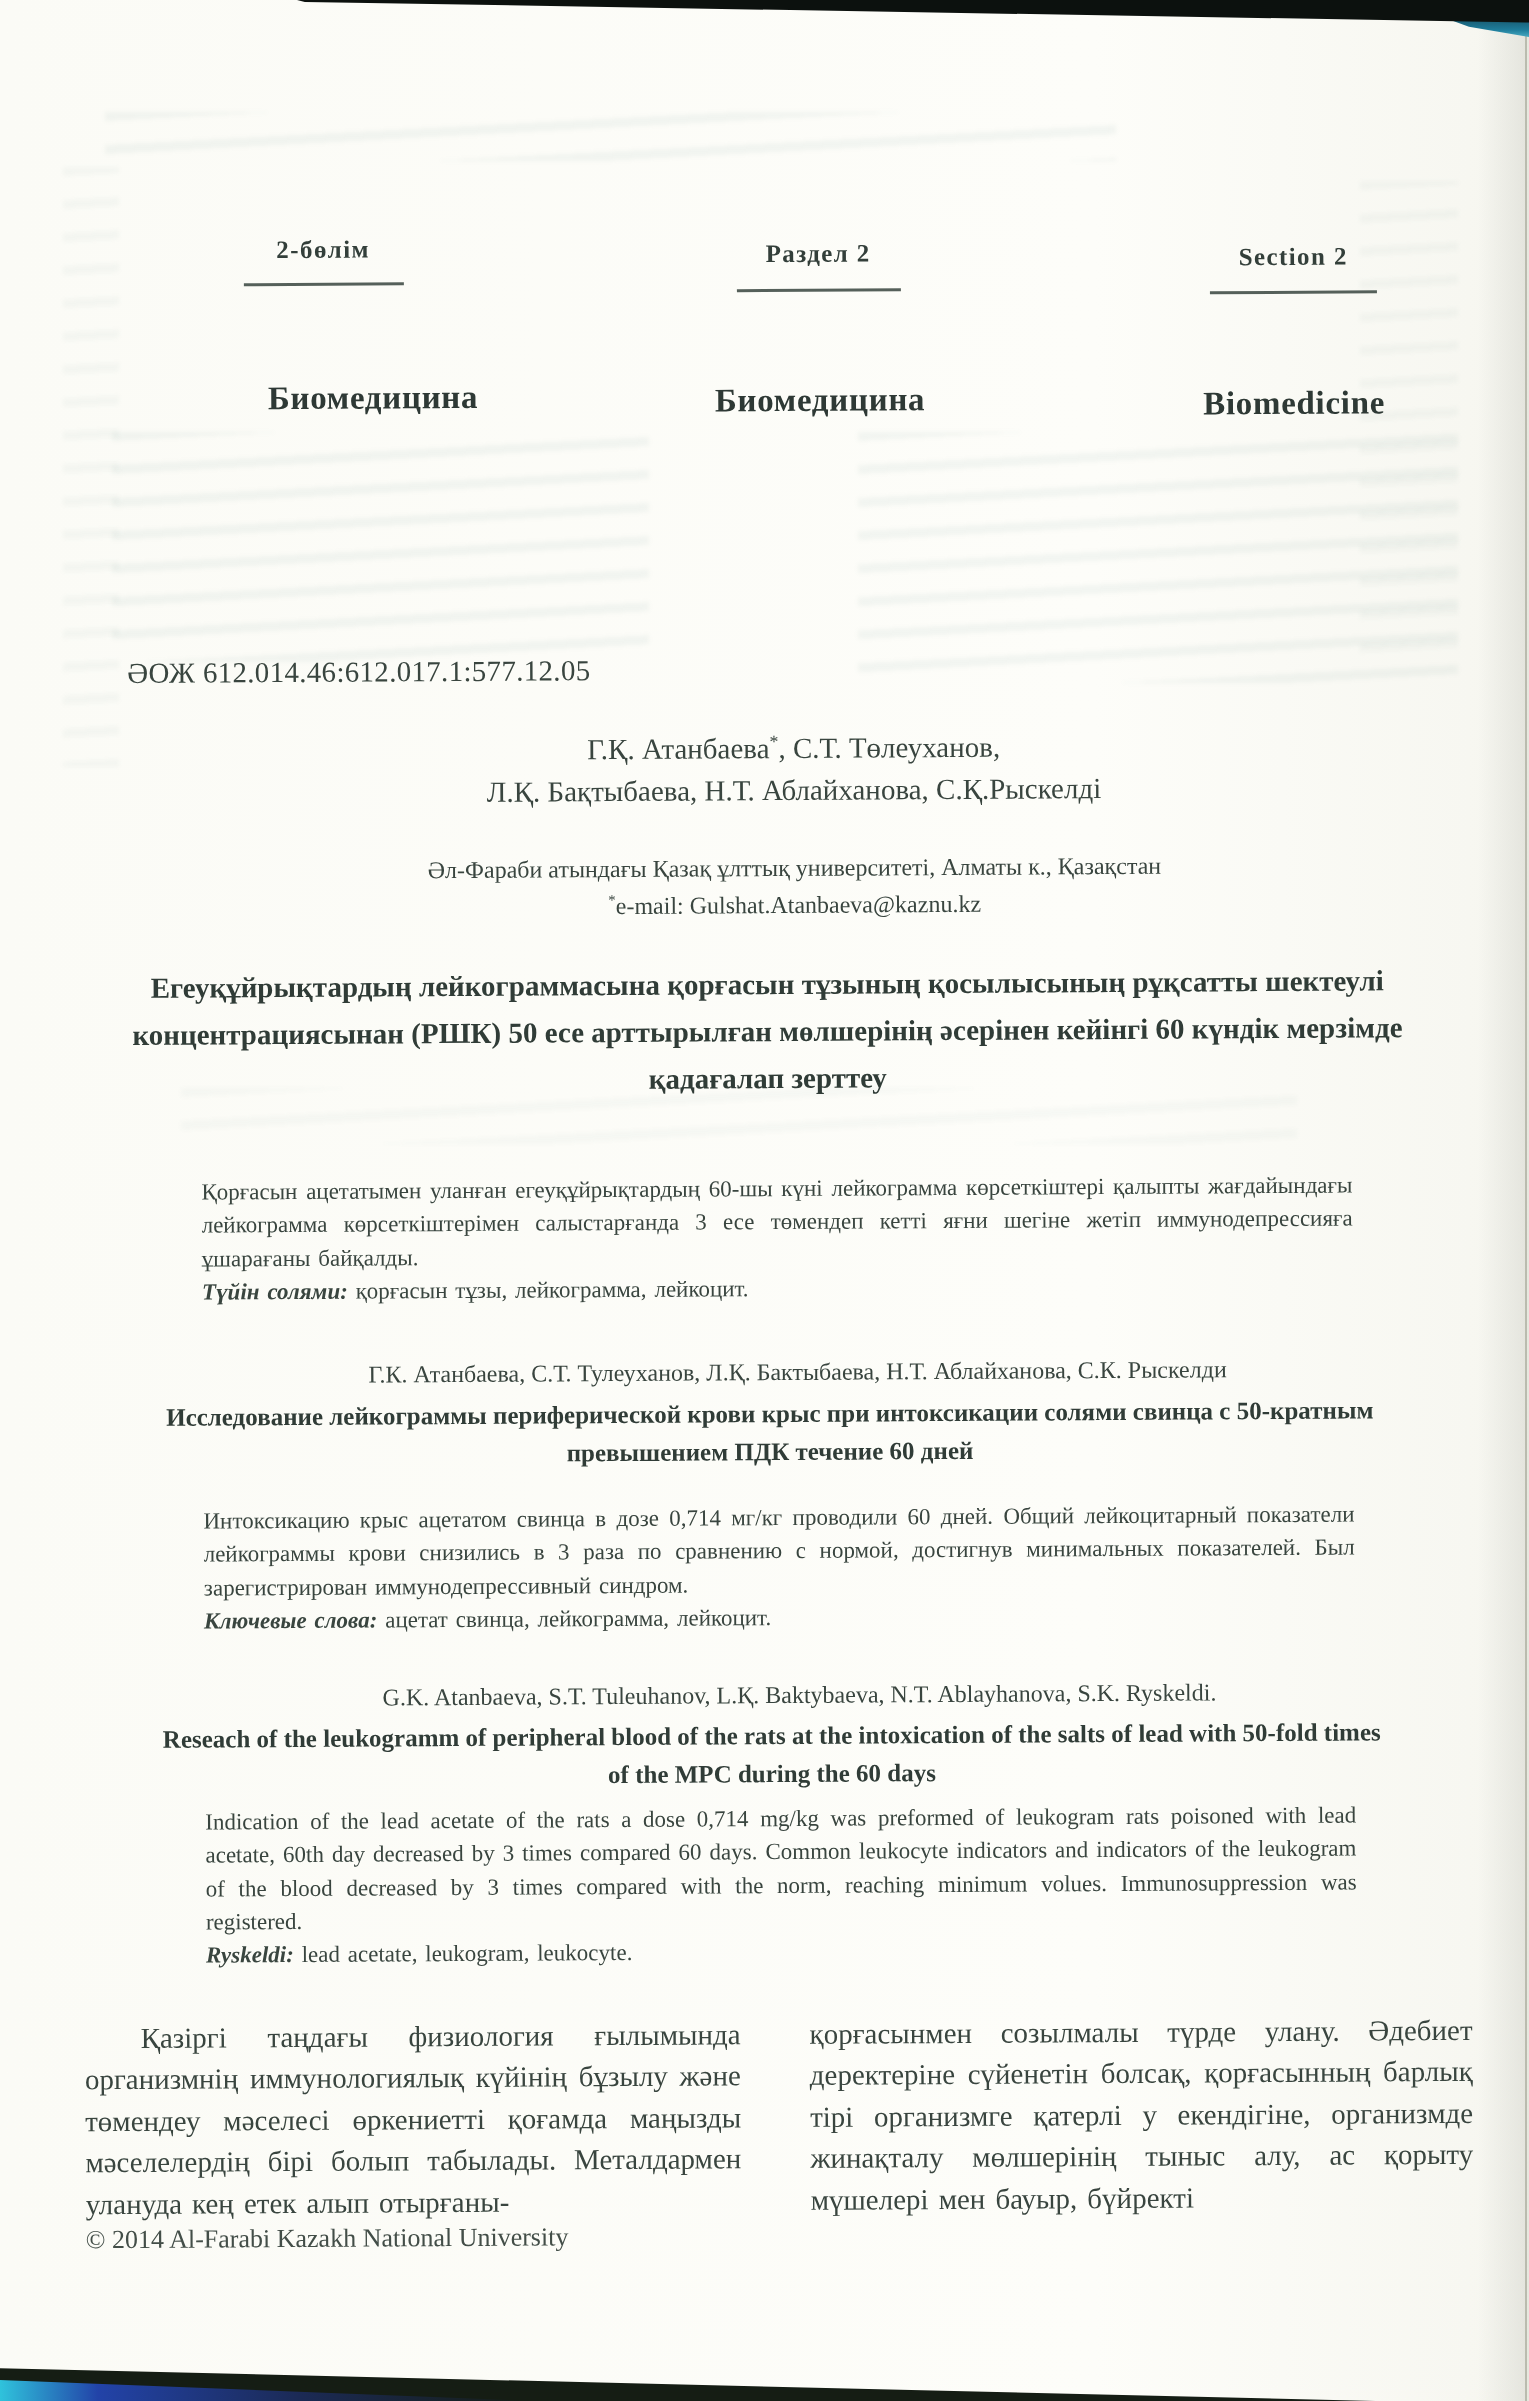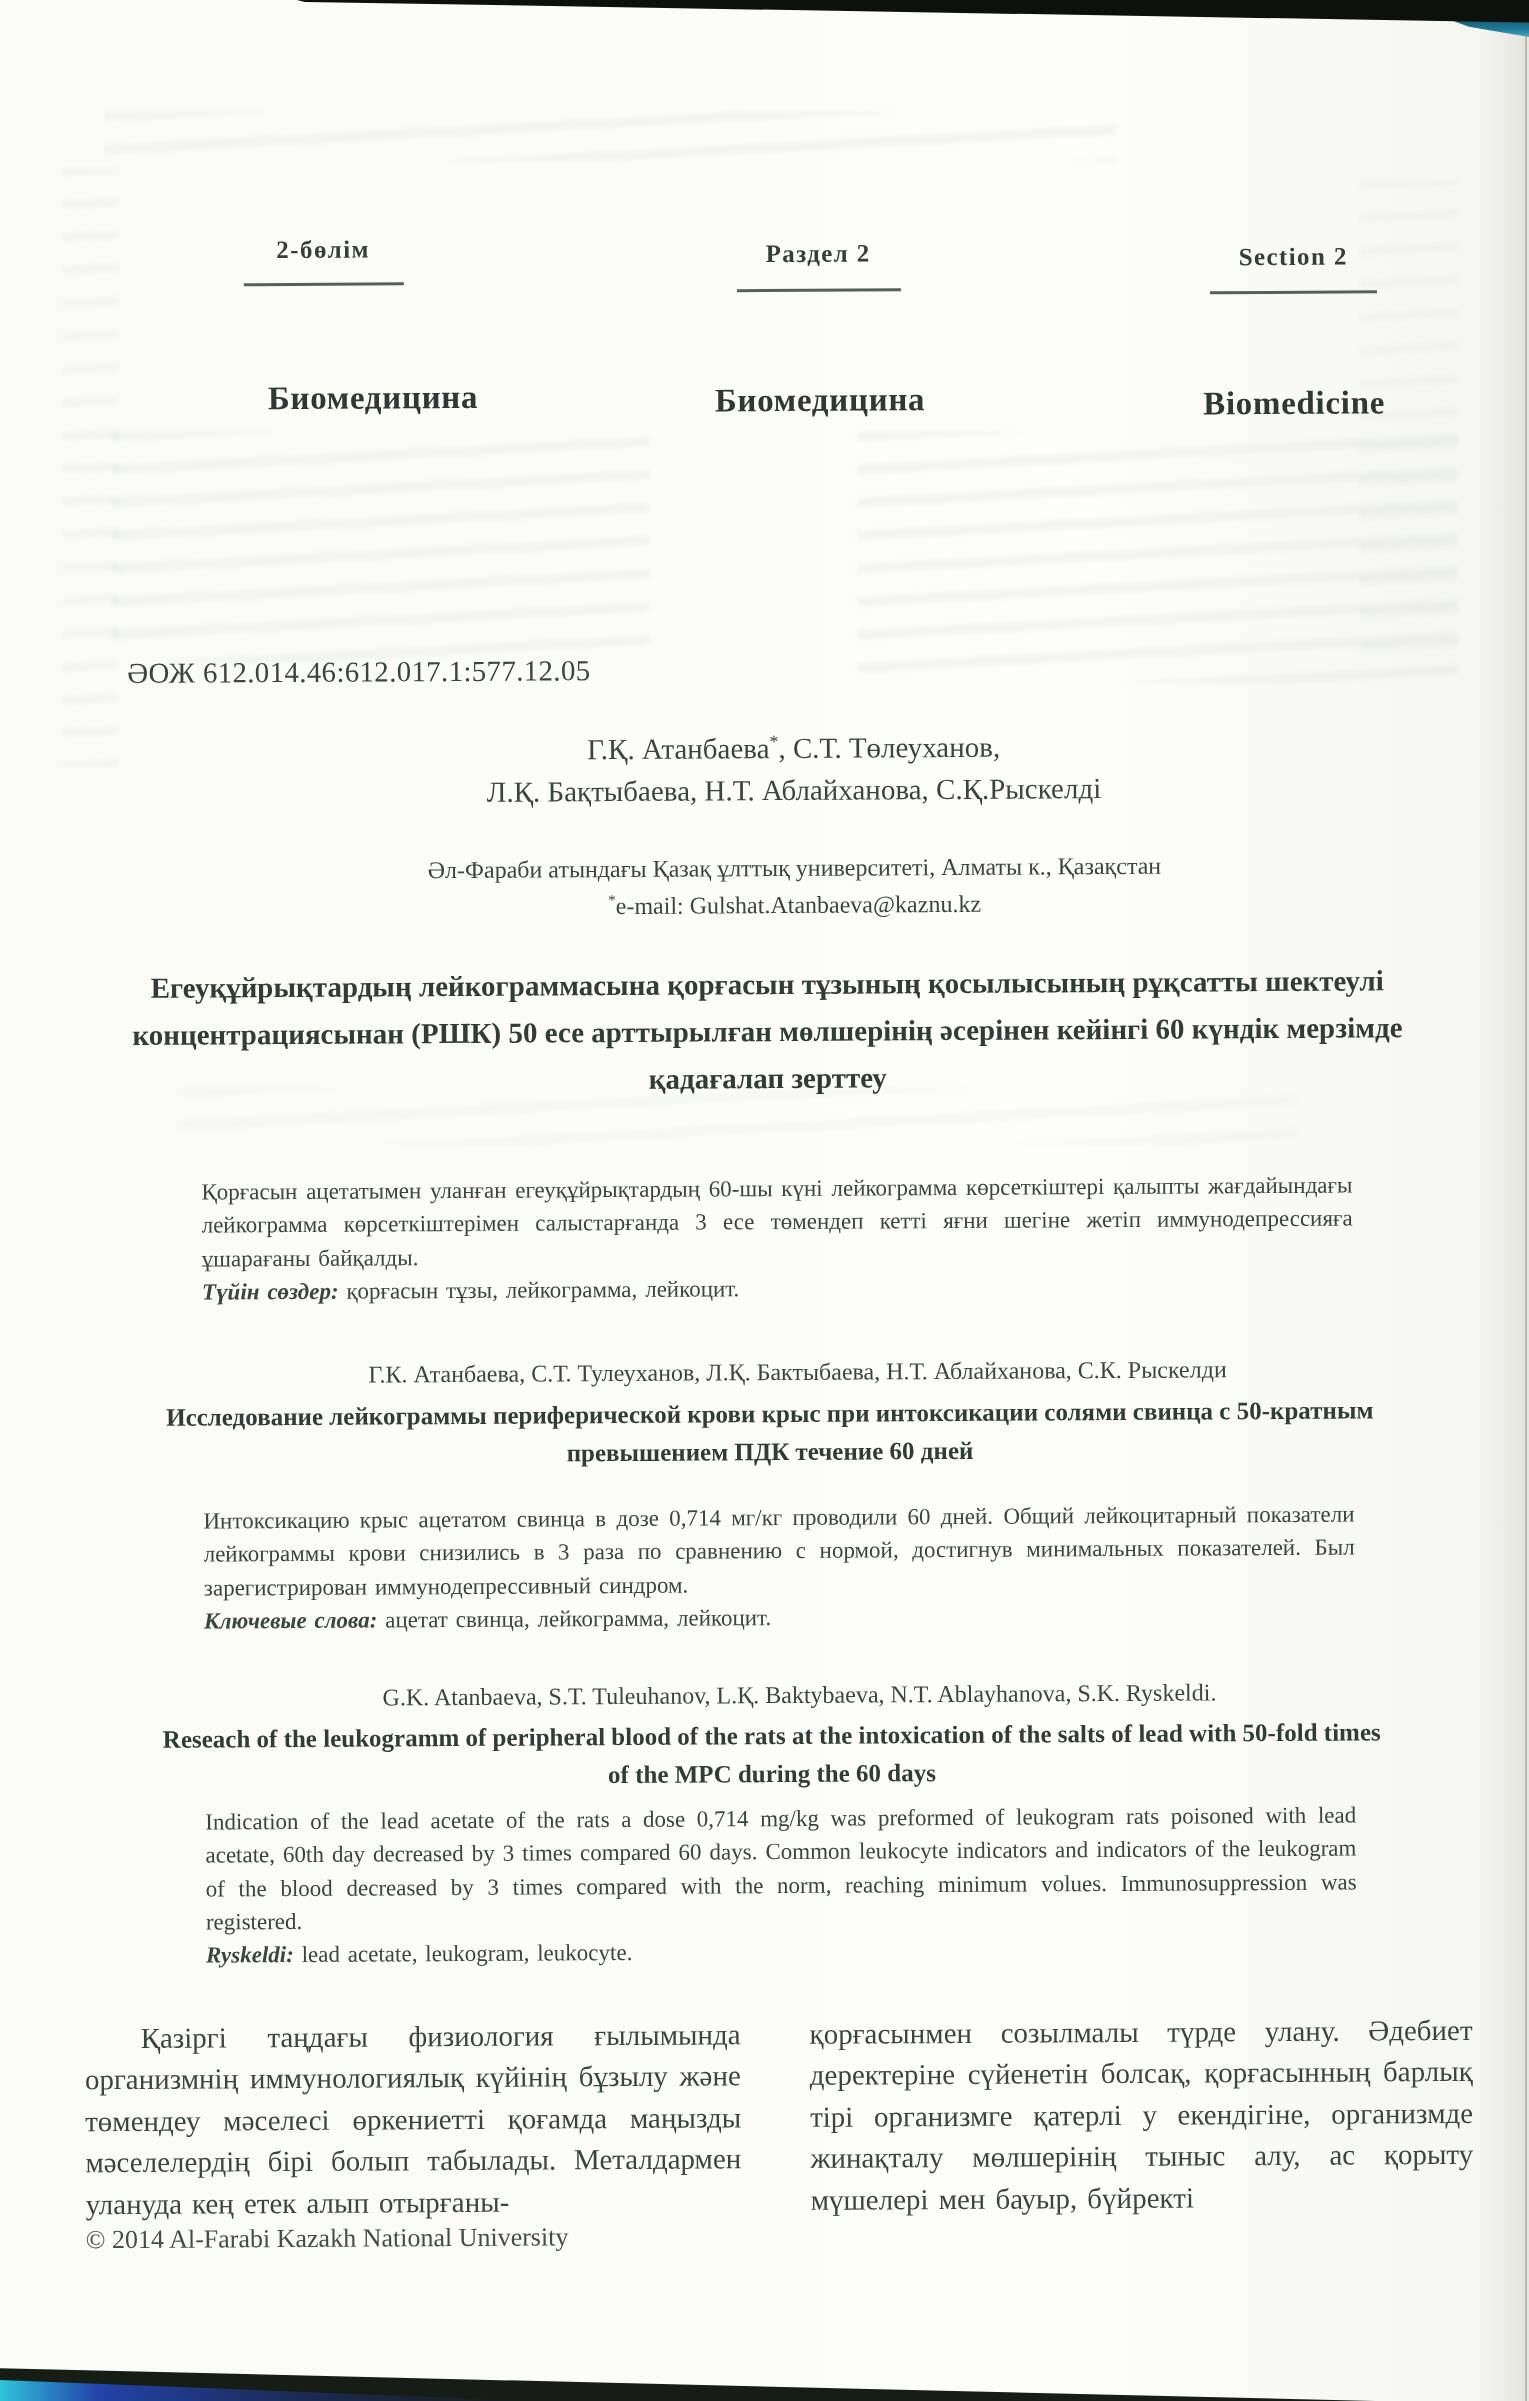--- a/index.html
+++ b/index.html
@@ -89,21 +89,21 @@
 
     <div class="abs affil" style="left:209px;top:850px;width:1172px;">
       <span>Әл-Фараби атындағы Қазақ ұлттық университеті, Алматы к., Қазақстан</span><br>
       <sup>*</sup><span>e-mail: Gulshat.Atanbaeva@kaznu.kz</span>
     </div>
 
     <div class="abs title-k" style="left:129px;top:961px;width:1276px;">Егеуқұйрықтардың лейкограммасына қорғасын тұзының қосылысының рұқсатты шектеулі концентрациясынан (РШК) 50 есе арттырылған мөлшерінің әсерінен кейінгі 60 күндік мерзімде қадағалап зерттеу</div>
 
     <div class="abs abstract" style="left:200px;top:1172px;width:1151px;">
       <div>Қорғасын ацетатымен уланған егеуқұйрықтардың 60-шы күні лейкограмма көрсеткіштері қалыпты жағдайындағы лейкограмма көрсеткіштерімен салыстарғанда 3 есе төмендеп кетті яғни шегіне жетіп иммунодепрессияға ұшарағаны байқалды.</div>
-      <div><span class="kw-label">Түйін сөздер:</span><span> қорғасын тұзы, лейкограмма, лейкоцит.</span></div>
+      <div><span class="kw-label">Түйін солями:</span><span> қорғасын тұзы, лейкограмма, лейкоцит.</span></div>
     </div>
 
     <div class="abs authors-line" style="left:174px;top:1359px;width:1242px;">Г.К. Атанбаева, С.Т. Тулеуханов, Л.Қ. Бактыбаева, Н.Т. Аблайханова, С.К. Рыскелди</div>
     <div class="abs title-b" style="left:153px;top:1395px;width:1228px;">Исследование лейкограммы периферической крови крыс при интоксикации солями свинца с 50-кратным превышением ПДК течение 60 дней</div>
     <div class="abs abstract" style="left:200px;top:1501px;width:1151px;">
       <div>Интоксикацию крыс ацетатом свинца в дозе 0,714 мг/кг проводили 60 дней. Общий лейкоцитарный показатели лейкограммы крови снизились в 3 раза по сравнению с нормой, достигнув минимальных показателей. Был зарегистрирован иммунодепрессивный синдром.</div>
       <div><span class="kw-label">Ключевые слова:</span><span> ацетат свинца, лейкограмма, лейкоцит.</span></div>
     </div>
 
     <div class="abs authors-line" style="left:174px;top:1682px;width:1242px;">G.K. Atanbaeva, S.T. Tuleuhanov, L.Қ. Baktybaeva, N.T. Ablayhanova, S.K. Ryskeldi.</div>

